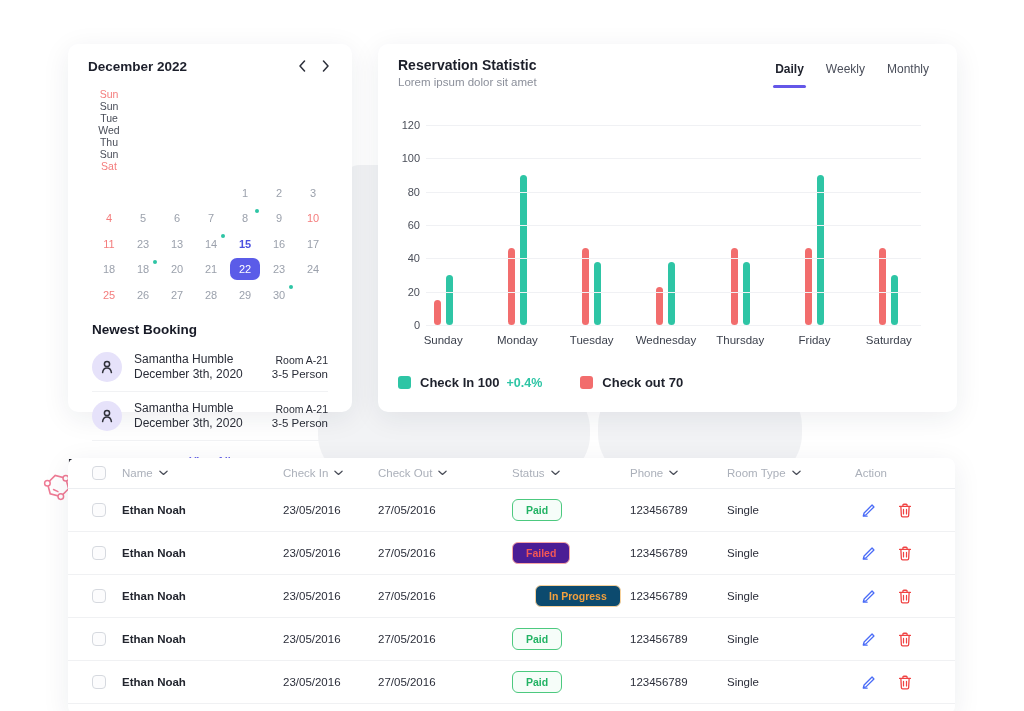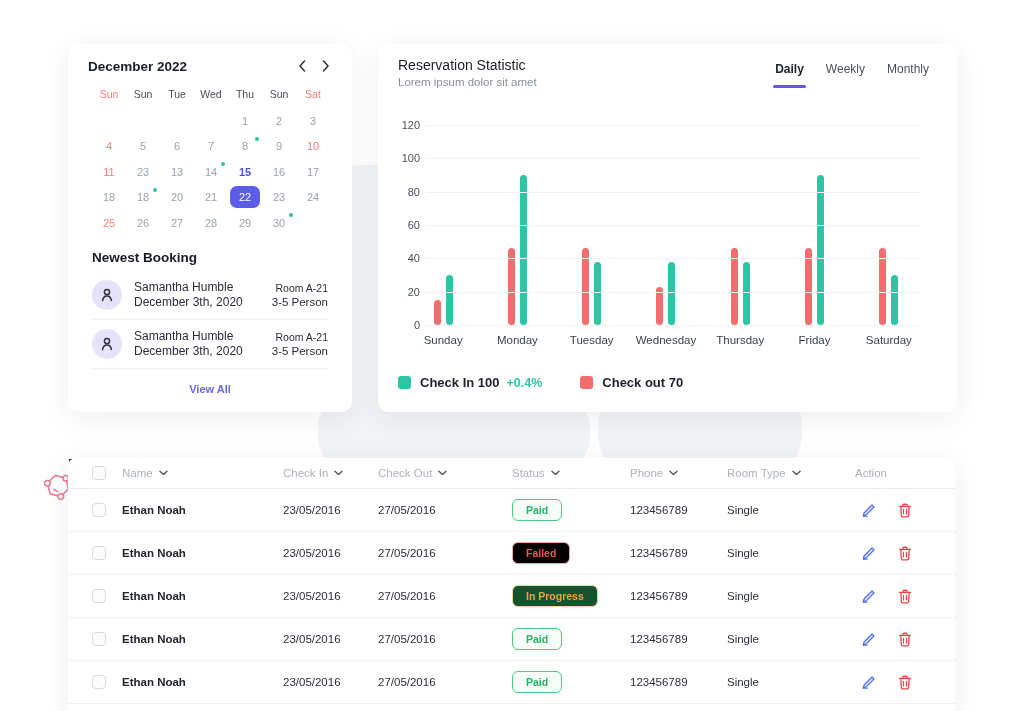--- a/index.html
+++ b/index.html
@@ -10,21 +10,21 @@
   
   .decor-blob{position:absolute;left:300px;top:150px;z-index:0;opacity:.55;}
   .decor-molecule{position:absolute;left:40px;top:466px;z-index:0;}
 
   
   .cal-card{left:68px;top:44px;width:284px;height:368px;}
   .cal-head{display:flex;justify-content:space-between;align-items:center;padding:14px 20px 0 20px;}
   .cal-head h3{margin:0;font-size:13.5px;font-weight:700;color:#1c1f2b;}
   .cal-nav{display:flex;gap:10px;}
   .nav-btn{background:none;border:none;padding:2px;cursor:pointer;color:#2c2f3a;display:flex;align-items:center;}
-  .cal-weekdays{display:flex;margin:14px 0 0 24px;width:238px;}
+  .cal-weekdays{display:flex;margin:14px 0 0 24px;width:238px;flex-direction:column;}
   .cal-weekdays div{width:34px;text-align:center;font-size:10.5px;color:#4a4e59;}
   .cal-weekdays div.wkend{color:#f47c7c;}
   .cal-grid{margin:8px 0 0 24px;width:238px;}
   .cal-row{display:flex;height:25.5px;}
   .cell{position:relative;width:34px;display:flex;align-items:center;justify-content:center;font-size:11px;color:#9ba1ac;cursor:pointer;}
   .cell .num{display:inline-block;min-width:30px;line-height:22px;text-align:center;border-radius:7px;}
   .cell.red{color:#f47c7c;}
   .cell.hl{color:#4c51e0;font-weight:700;}
   .cell.sel{color:#fff;}
   .cell.sel .num{background:#5b5ce8;}
@@ -39,21 +39,21 @@
   .nb-name{font-size:12px;color:#2a2d38;line-height:15px;}
   .nb-date{font-size:12px;color:#2a2d38;line-height:15px;}
   .nb-side{text-align:right;}
   .nb-room{font-size:10.5px;color:#2a2d38;line-height:14px;}
   .nb-cap{font-size:11.5px;color:#2a2d38;line-height:14px;}
   .view-all{display:block;text-align:center;margin-top:14px;font-size:11px;font-weight:700;color:#6865e8;cursor:pointer;text-decoration:none;}
 
   
   .chart-card{left:378px;top:44px;width:579px;height:368px;}
   .chart-head{display:flex;justify-content:space-between;padding:13px 28px 0 20px;}
-  .chart-head h3{margin:0;font-size:14px;font-weight:400;color:#1b1e29;}
+  .chart-head h3{margin:0;font-size:14px;font-weight:700;color:#1b1e29;}
   .chart-head p{margin:3px 0 0 0;font-size:11.5px;color:#8b8f9a;}
   .tabs{display:flex;gap:22px;margin-top:5px;}
   .tab{position:relative;font-size:12px;color:#4a4e5a;padding-bottom:10px;cursor:pointer;}
   .tab.active{color:#20232e;font-weight:600;}
   .tab.active::after{content:"";position:absolute;left:-2px;right:-2px;bottom:0;height:3px;border-radius:2px;background:#6457e8;}
   .chartbox{position:absolute;left:16px;top:74px;width:551px;height:240px;}
   .gridline{position:absolute;left:32px;width:495px;height:1px;background:#f0f1f4;}
   .ylabel{position:absolute;left:0;width:26px;text-align:right;font-size:11px;color:#4a4e59;}
   .slots{position:absolute;left:12px;width:520px;top:7px;height:200px;display:flex;}
   .slot{flex:1;position:relative;display:flex;align-items:flex-end;justify-content:center;gap:5px;}
@@ -73,22 +73,22 @@
   .trow{display:grid;grid-template-columns:30px 161px 95px 134px 118px 97px 128px 1fr;align-items:center;padding:0 24px;}
   .thead{height:31px;border-bottom:1px solid #eceef1;}
   .th{display:flex;align-items:center;font-size:11.5px;color:#abb0ba;cursor:pointer;}
   .th .chev{margin-left:6px;color:#4a4e59;display:flex;}
   .tbody-row{height:43px;border-bottom:1px solid #f0f1f3;}
   .checkbox{width:14px;height:14px;border:1.5px solid #d6d9df;border-radius:4px;background:#fcfcfd;cursor:pointer;}
   .td{font-size:11.5px;color:#2b2e3a;}
   .td.name{color:#23262f;font-weight:600;font-size:11.5px;}
   .badge{display:inline-block;padding:4px 13px;font-size:10.5px;font-weight:700;border-radius:6px;border:1px solid;}
   .badge.paid{color:#22b364;border-color:#4cc97f;background:#f6fdf9;}
-  .badge.failed{color:#f25757;border-color:#f7a5a5;background:#000000;text-align:center;}
-  .badge.in-progress{color:#f2a03d;border-color:#f7d19b;background:#14532d;}
+  .badge.failed{color:#f25757;border-color:#f7a5a5;background:#4c1d95;text-align:center;}
+  .badge.in-progress{color:#f2a03d;border-color:#f7d19b;background:#0c4a6e;margin-left:23px;}
   .actions{display:flex;align-items:center;gap:22px;padding-left:6px;}
   .icon-btn{background:none;border:none;padding:0;cursor:pointer;display:flex;}
   .icon-edit{color:#4a6cf7;}
   .icon-del{color:#f04444;}
 </style>
 </head>
 <body>
 
 <div class="page">
 

